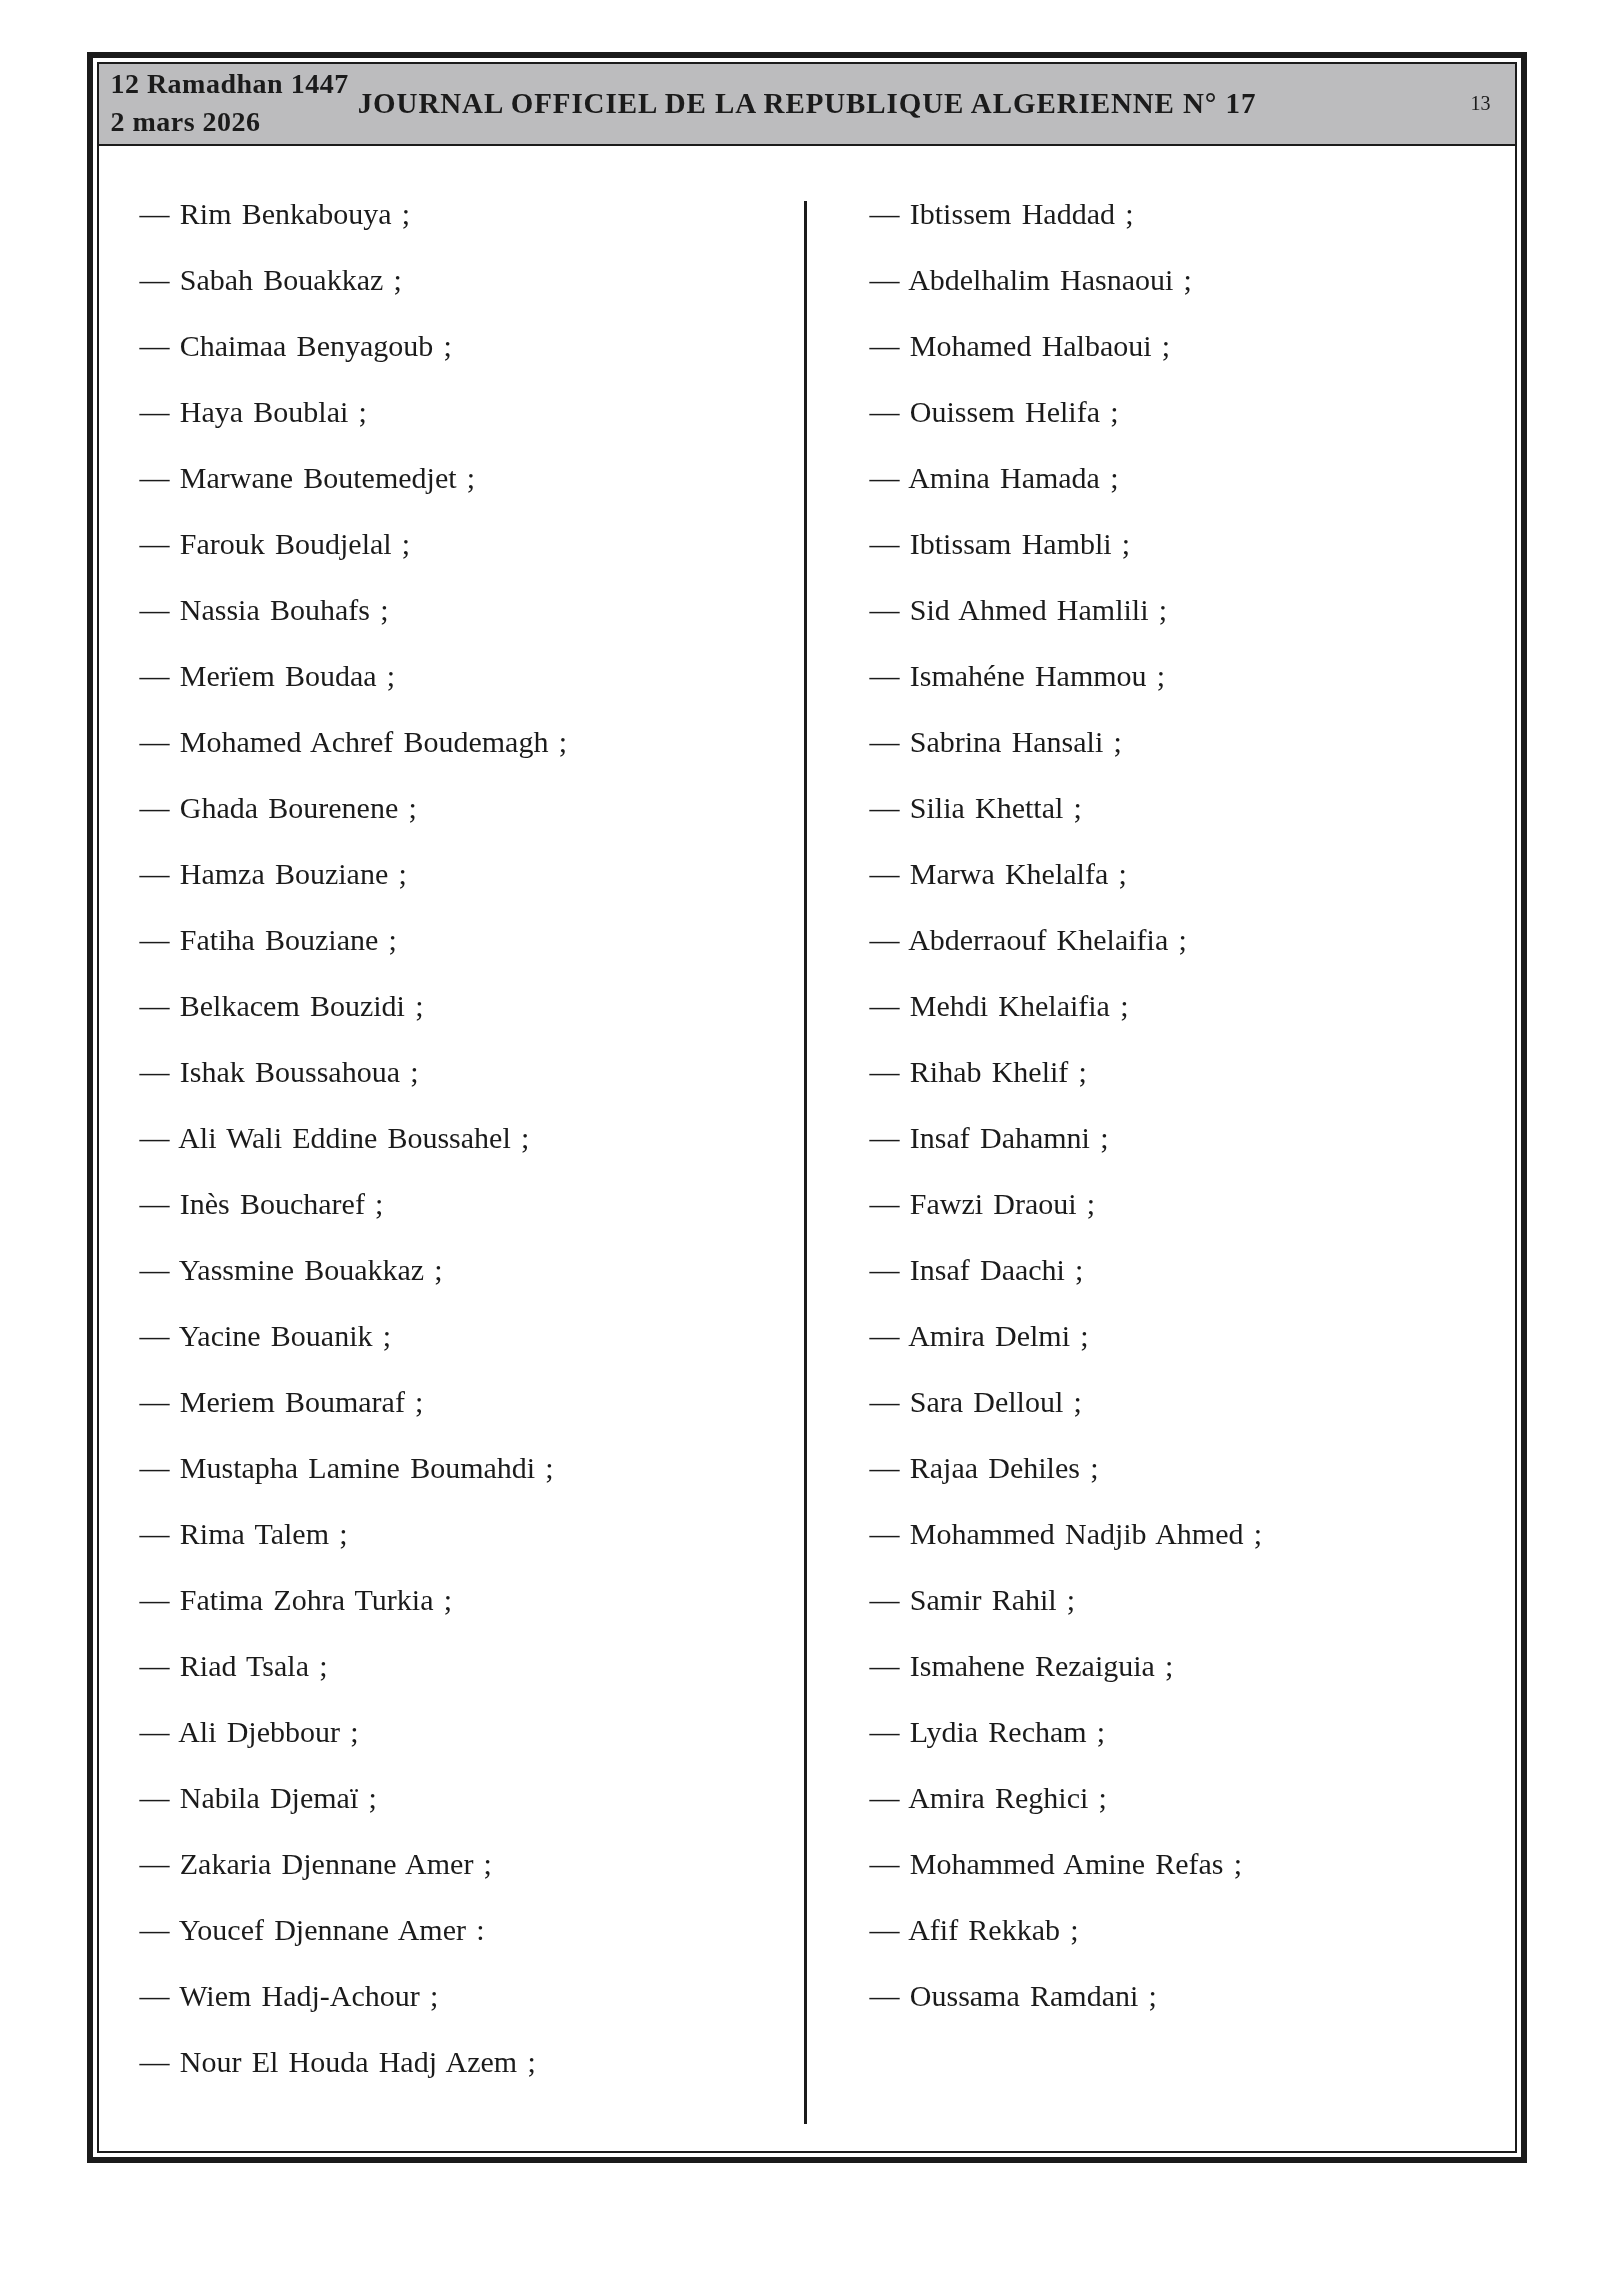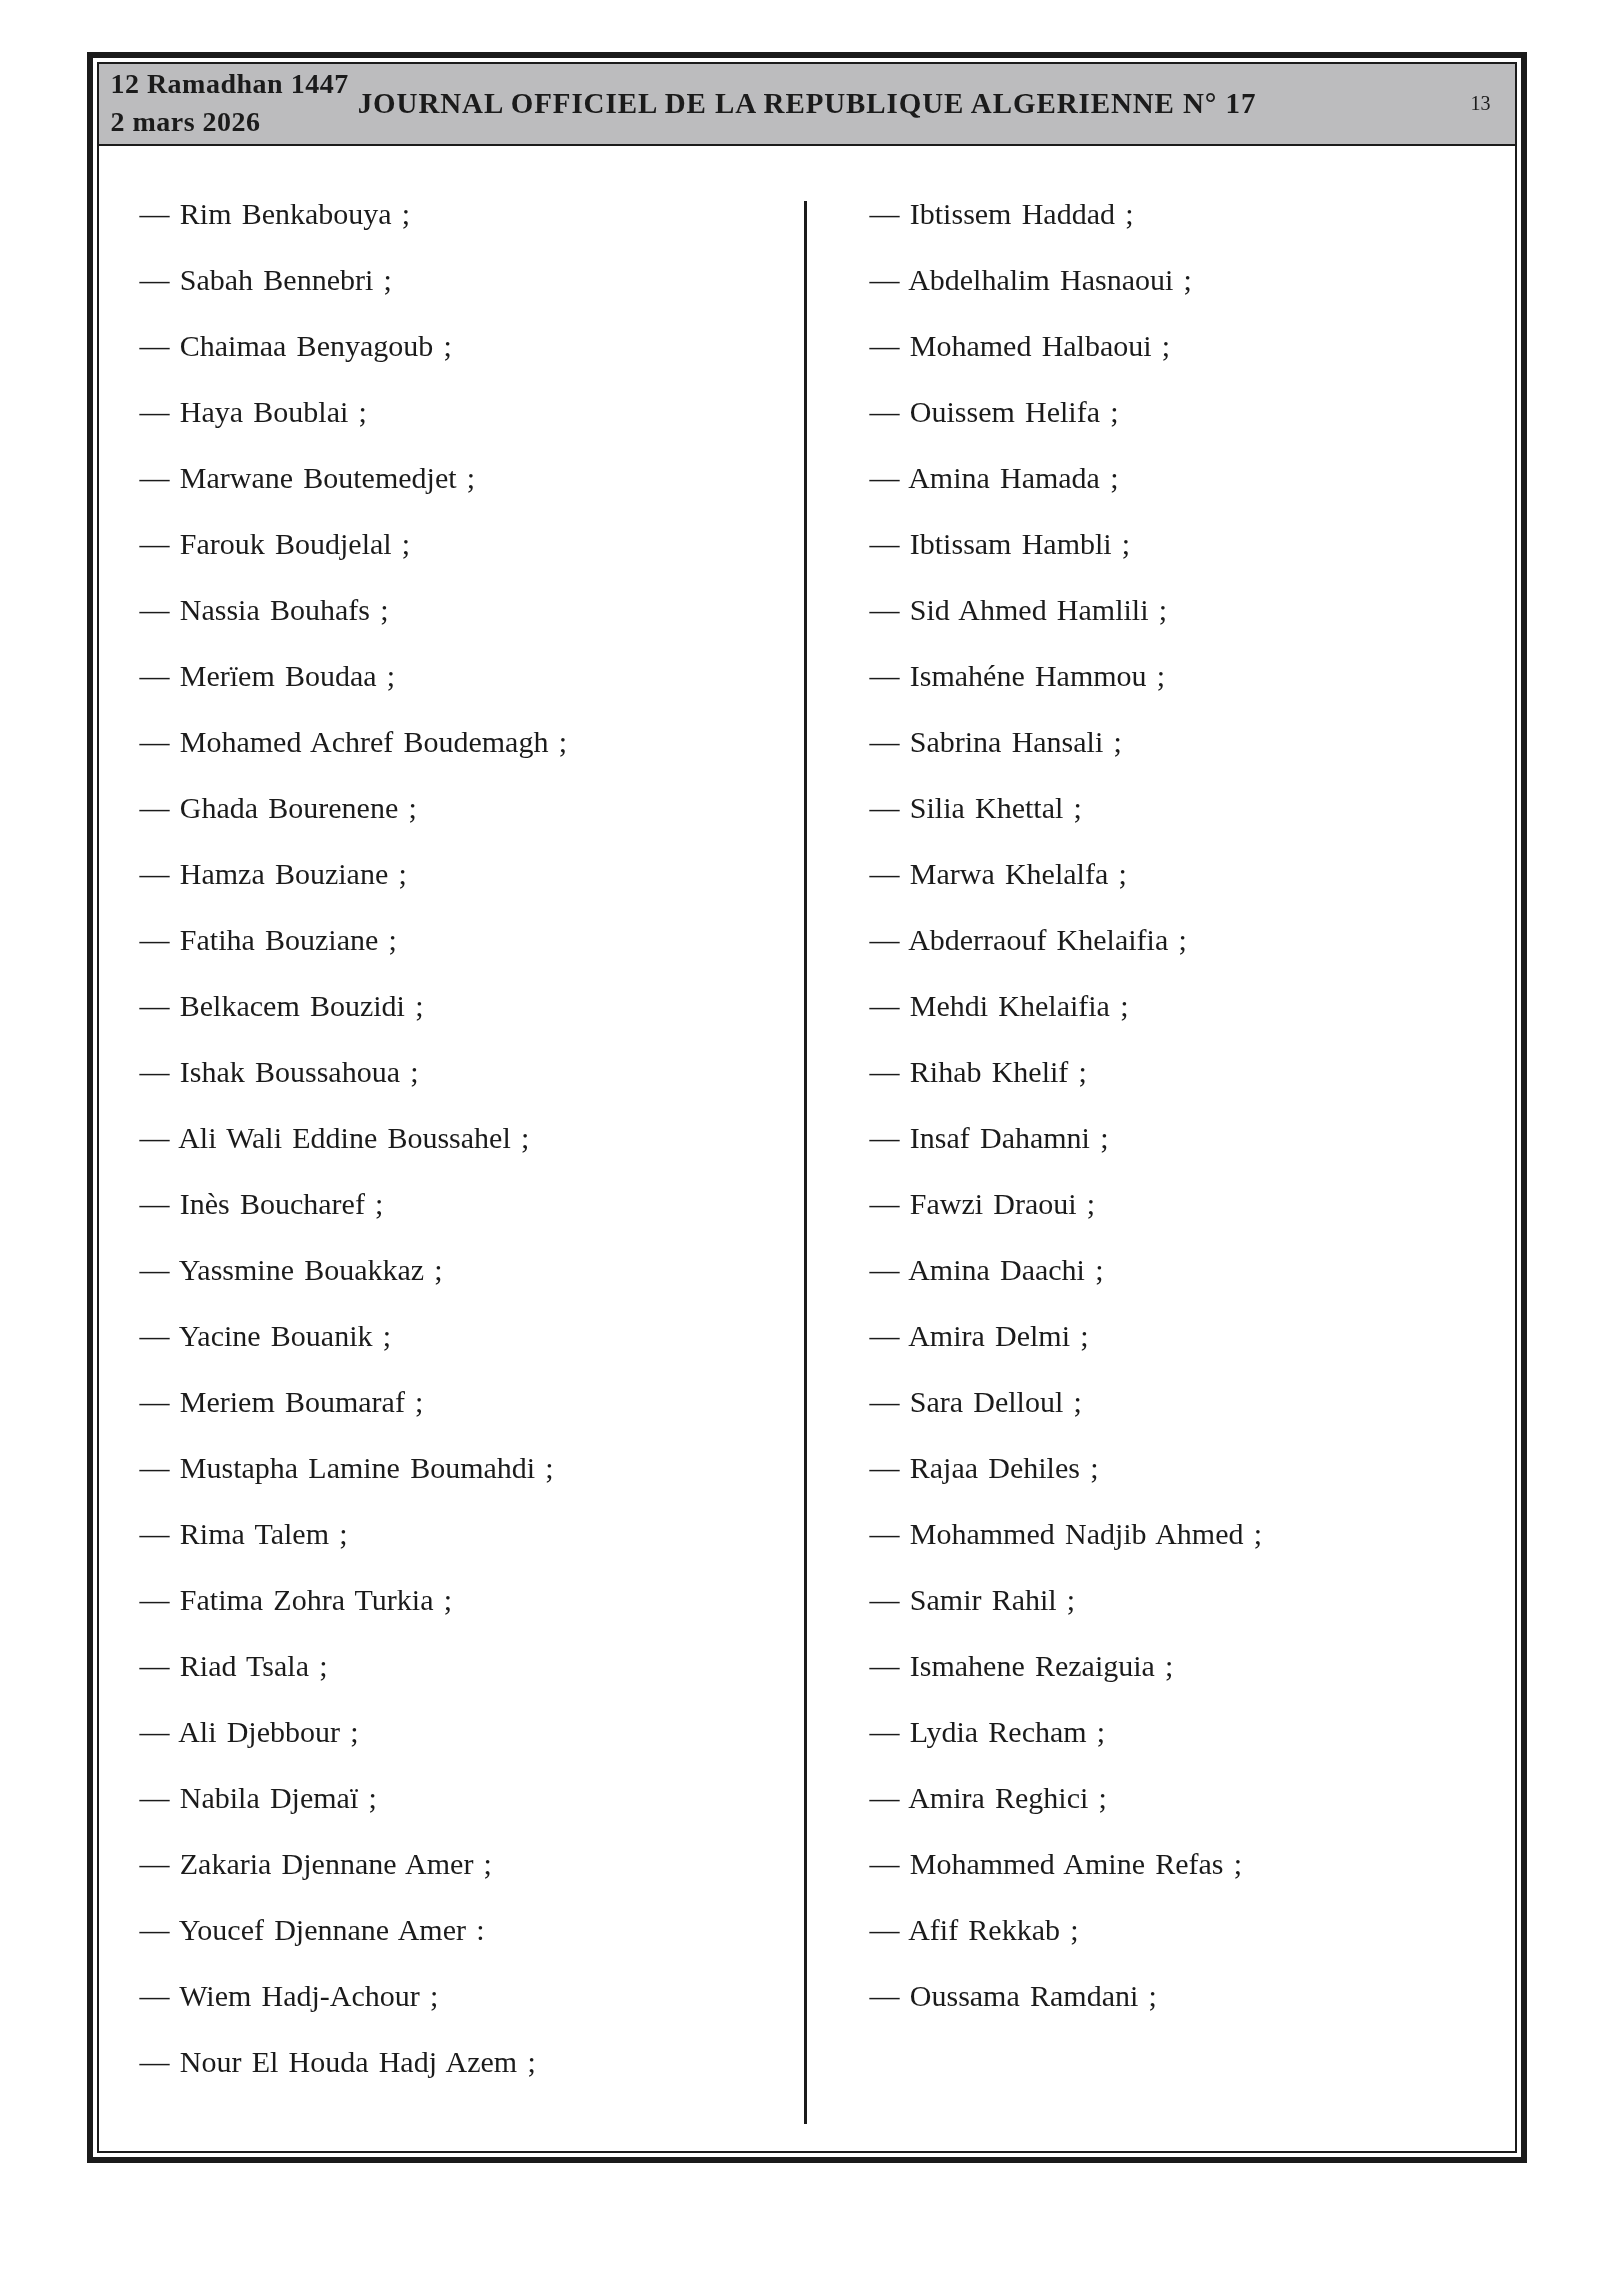--- a/index.html
+++ b/index.html
@@ -70,21 +70,21 @@
           <div>12 Ramadhan 1447</div>
           <div>2 mars 2026</div>
         </div>
         <div class="masthead-title">JOURNAL OFFICIEL DE LA REPUBLIQUE ALGERIENNE N° 17</div>
         <div class="page-number">13</div>
       </header>
 
       <main class="body-area">
         <div class="col col-left">
             <div class="list-item">— Rim Benkabouya ;</div>
-            <div class="list-item">— Sabah Bennebri ;</div>
+            <div class="list-item">— Sabah Bouakkaz ;</div>
             <div class="list-item">— Chaimaa Benyagoub ;</div>
             <div class="list-item">— Haya Boublai ;</div>
             <div class="list-item">— Marwane Boutemedjet ;</div>
             <div class="list-item">— Farouk Boudjelal ;</div>
             <div class="list-item">— Nassia Bouhafs ;</div>
             <div class="list-item">— Merïem Boudaa ;</div>
             <div class="list-item">— Mohamed Achref Boudemagh ;</div>
             <div class="list-item">— Ghada Bourenene ;</div>
             <div class="list-item">— Hamza Bouziane ;</div>
             <div class="list-item">— Fatiha Bouziane ;</div>
@@ -117,21 +117,21 @@
             <div class="list-item">— Sid Ahmed Hamlili ;</div>
             <div class="list-item">— Ismahéne Hammou ;</div>
             <div class="list-item">— Sabrina Hansali ;</div>
             <div class="list-item">— Silia Khettal ;</div>
             <div class="list-item">— Marwa Khelalfa ;</div>
             <div class="list-item">— Abderraouf Khelaifia ;</div>
             <div class="list-item">— Mehdi Khelaifia ;</div>
             <div class="list-item">— Rihab Khelif ;</div>
             <div class="list-item">— Insaf Dahamni ;</div>
             <div class="list-item">— Fawzi Draoui ;</div>
-            <div class="list-item">— Amina Daachi ;</div>
+            <div class="list-item">— Insaf Daachi ;</div>
             <div class="list-item">— Amira Delmi ;</div>
             <div class="list-item">— Sara Delloul ;</div>
             <div class="list-item">— Rajaa Dehiles ;</div>
             <div class="list-item">— Mohammed Nadjib Ahmed ;</div>
             <div class="list-item">— Samir Rahil ;</div>
             <div class="list-item">— Ismahene Rezaiguia ;</div>
             <div class="list-item">— Lydia Recham ;</div>
             <div class="list-item">— Amira Reghici ;</div>
             <div class="list-item">— Mohammed Amine Refas ;</div>
             <div class="list-item">— Afif Rekkab ;</div>

